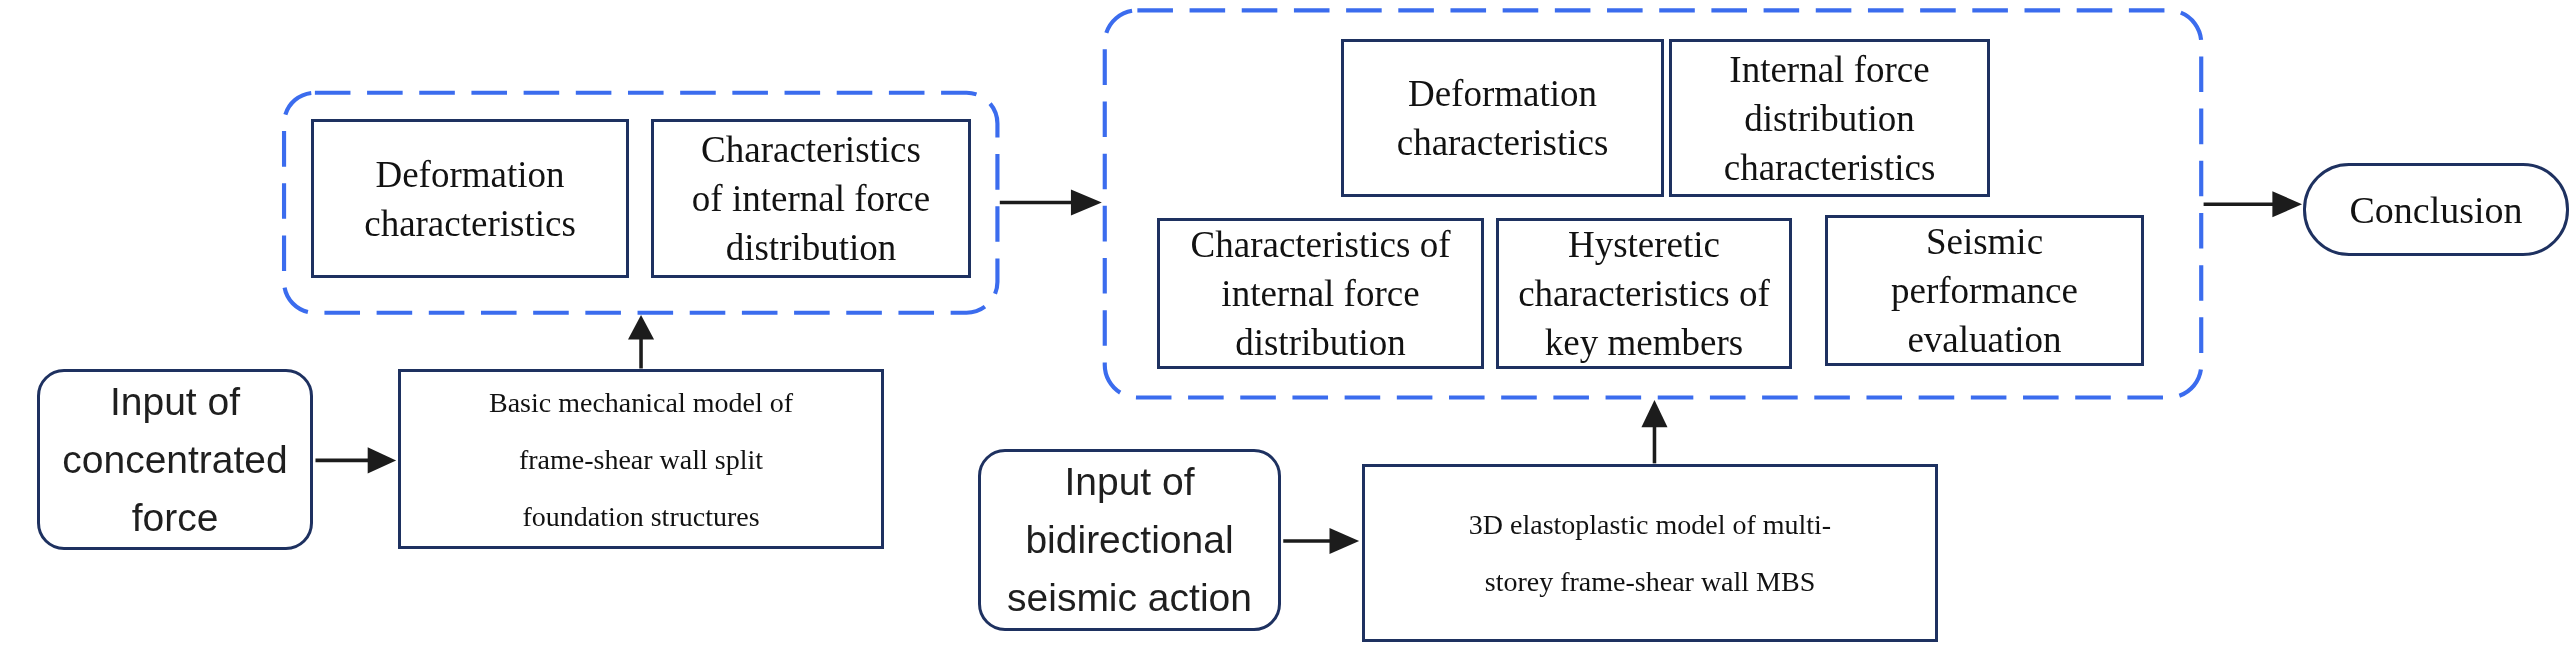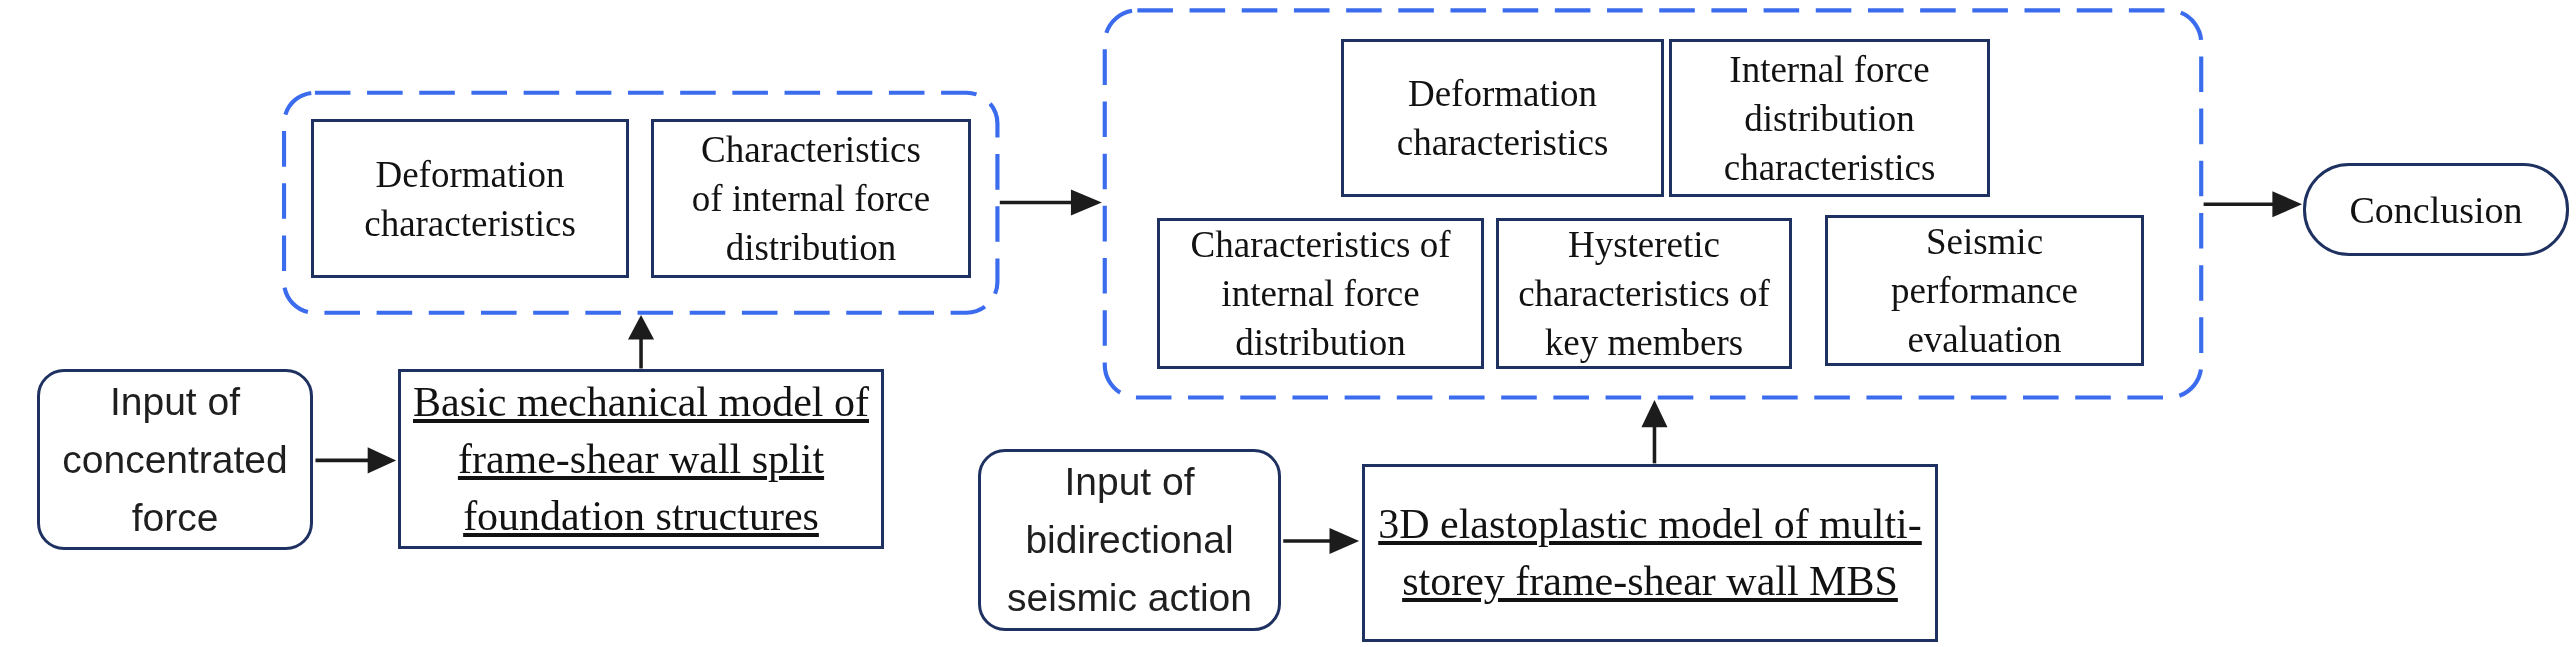--- a/index.html
+++ b/index.html
@@ -26,21 +26,21 @@
   .arrow-head{fill:var(--arrow-black);stroke:none;}
   .node{
     position:absolute;
     background:var(--background);
     border:3px solid var(--node-border);
     color:var(--text-color);
     display:flex;align-items:center;justify-content:center;
     text-align:center;white-space:pre-line;
   }
   .result-box{font-size:37px;line-height:49px;}
-  .model-box{font-size:42px;line-height:57px;text-decoration:underline;}
+  .model-box{font-size:28px;line-height:57px;}
   .input-box{
     font-family:"Liberation Sans", sans-serif;
     font-size:39px;line-height:58px;
     border-radius:27px;color:#1f1f1f;
   }
   .stadium{border-radius:46px;font-size:38px;}
 </style>
 </head>
 <body>
 

